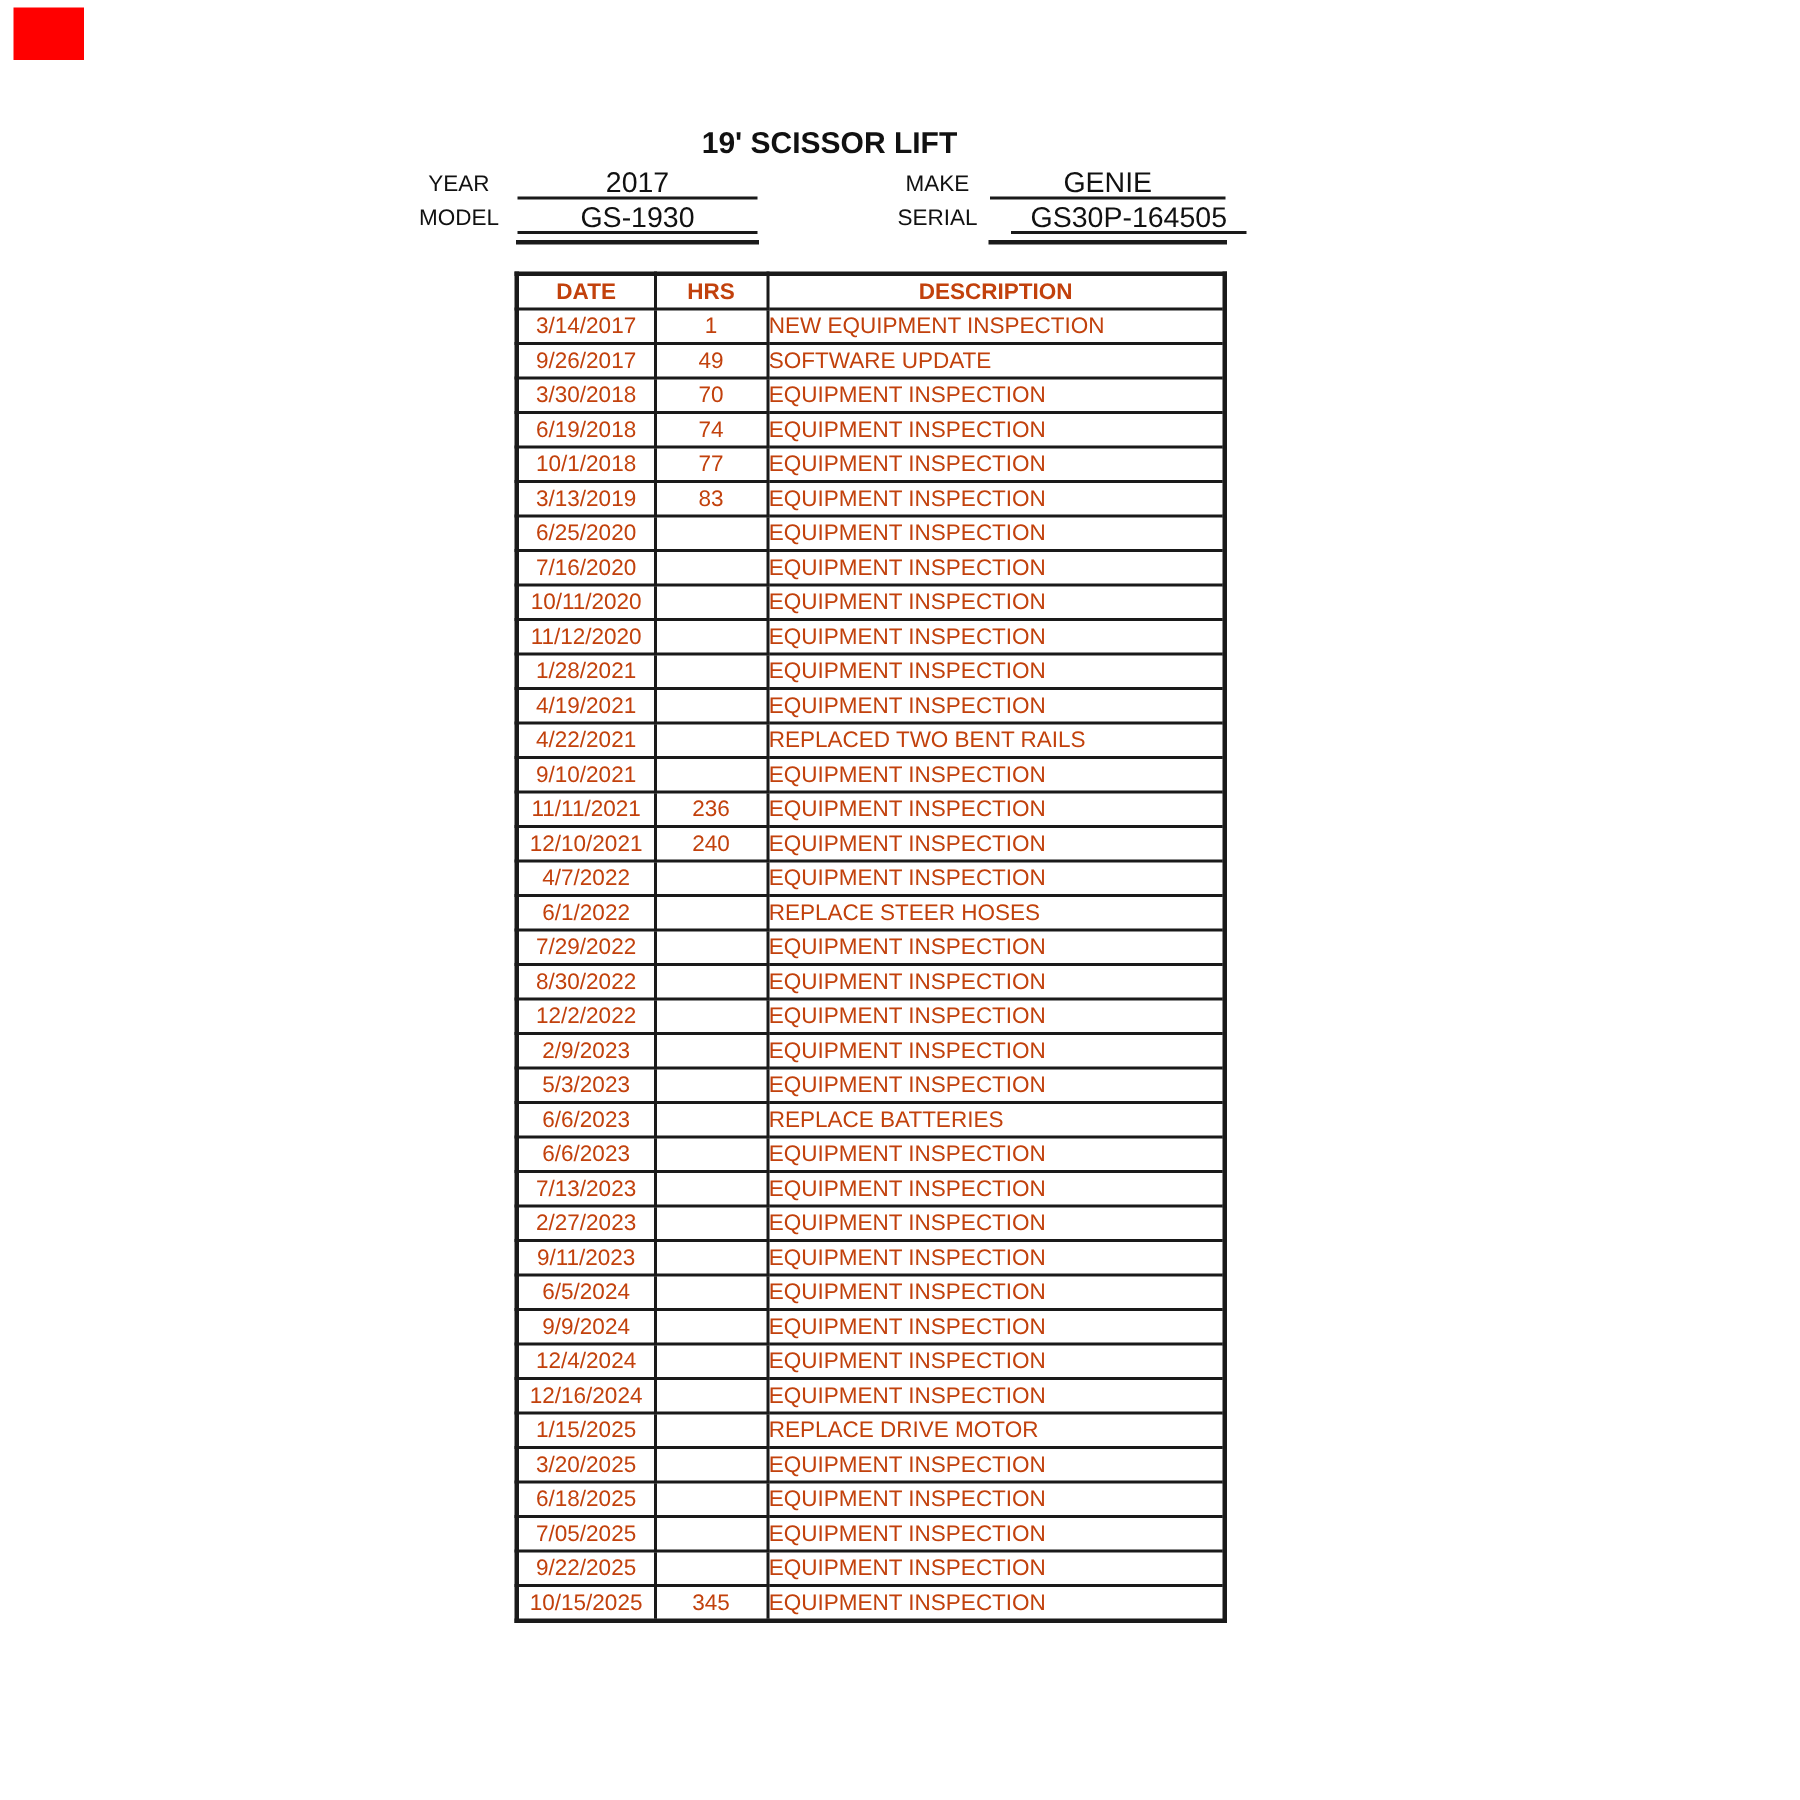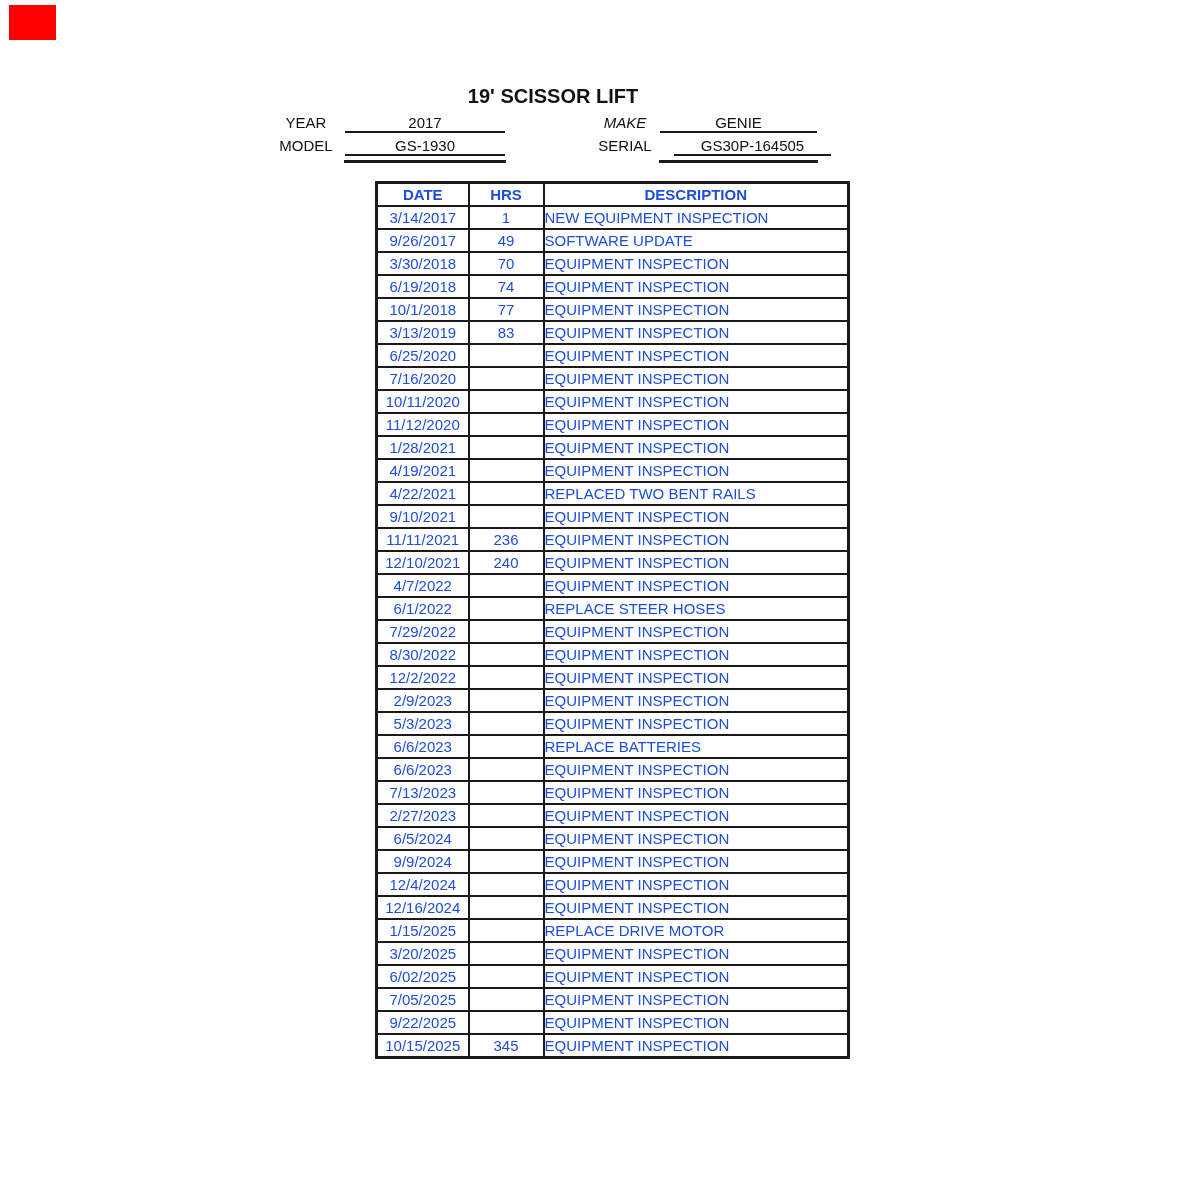--- a/index.html
+++ b/index.html
@@ -22,44 +22,44 @@
     text-align: center; font-weight: bold; font-size: 20px; line-height: 20px;
     color: #111;
   }
 
   .form-label {
     position: absolute; width: 100px; text-align: center;
     font-size: 15px; line-height: 21px; height: 21px; color: #111;
   }
   .form-value {
     position: absolute; text-align: center;
-    font-size: 15px; line-height: 21px; height: 21px;
+    font-size: 19px; line-height: 21px; height: 21px;
     border-bottom: 2px solid #1a1a1a; color: #111;
   }
   #year-label   { left: 256px; top: 112px; }
   #model-label  { left: 256px; top: 135px; }
-  #make-label   { left: 575px; top: 112px; font-style: italic; }
+  #make-label   { left: 575px; top: 112px; }
   #serial-label { left: 575px; top: 135px; }
 
   #year-value   { left: 345px; top: 112px; width: 160px; }
   #model-value  { left: 345px; top: 135px; width: 160px; }
   #make-value   { left: 660px; top: 112px; width: 157px; }
   #serial-value { left: 674px; top: 135px; width: 157px; text-align: center; }
 
   .double-rule {
     position: absolute; top: 160px; height: 3px; background: #1a1a1a;
   }
   #left-rule  { left: 344px; width: 162px; }
   #right-rule { left: 659px; width: 159px; }
 
   .log-table-wrap { position: absolute; left: 343px; top: 181px; }
   table.log-table {
     border-collapse: collapse; table-layout: fixed; width: 472px;
     border: 3px solid #1a1a1a;
-    font-size: 15px; color: #1d4ed8; margin-left: 32px;
+    font-size: 15px; color: #c2410c;
   }
   table.log-table th, table.log-table td {
     border: 2px solid #1a1a1a;
     height: 21px; line-height: 21px;
     padding: 0; overflow: hidden; white-space: nowrap;
     vertical-align: middle;
   }
   table.log-table th { font-weight: bold; text-align: center; font-size: 15px; }
   col.c-date { width: 92px; }
   col.c-hrs  { width: 75px; }
@@ -236,20 +236,25 @@
             <td class="col-date">7/13/2023</td>
             <td class="col-hrs"></td>
             <td class="col-desc">EQUIPMENT INSPECTION</td>
           </tr>
           <tr>
             <td class="col-date">2/27/2023</td>
             <td class="col-hrs"></td>
             <td class="col-desc">EQUIPMENT INSPECTION</td>
           </tr>
           <tr>
+            <td class="col-date">9/11/2023</td>
+            <td class="col-hrs"></td>
+            <td class="col-desc">EQUIPMENT INSPECTION</td>
+          </tr>
+          <tr>
             <td class="col-date">6/5/2024</td>
             <td class="col-hrs"></td>
             <td class="col-desc">EQUIPMENT INSPECTION</td>
           </tr>
           <tr>
             <td class="col-date">9/9/2024</td>
             <td class="col-hrs"></td>
             <td class="col-desc">EQUIPMENT INSPECTION</td>
           </tr>
           <tr>
@@ -266,21 +271,21 @@
             <td class="col-date">1/15/2025</td>
             <td class="col-hrs"></td>
             <td class="col-desc">REPLACE DRIVE MOTOR</td>
           </tr>
           <tr>
             <td class="col-date">3/20/2025</td>
             <td class="col-hrs"></td>
             <td class="col-desc">EQUIPMENT INSPECTION</td>
           </tr>
           <tr>
-            <td class="col-date">6/02/2025</td>
+            <td class="col-date">6/18/2025</td>
             <td class="col-hrs"></td>
             <td class="col-desc">EQUIPMENT INSPECTION</td>
           </tr>
           <tr>
             <td class="col-date">7/05/2025</td>
             <td class="col-hrs"></td>
             <td class="col-desc">EQUIPMENT INSPECTION</td>
           </tr>
           <tr>
             <td class="col-date">9/22/2025</td>

